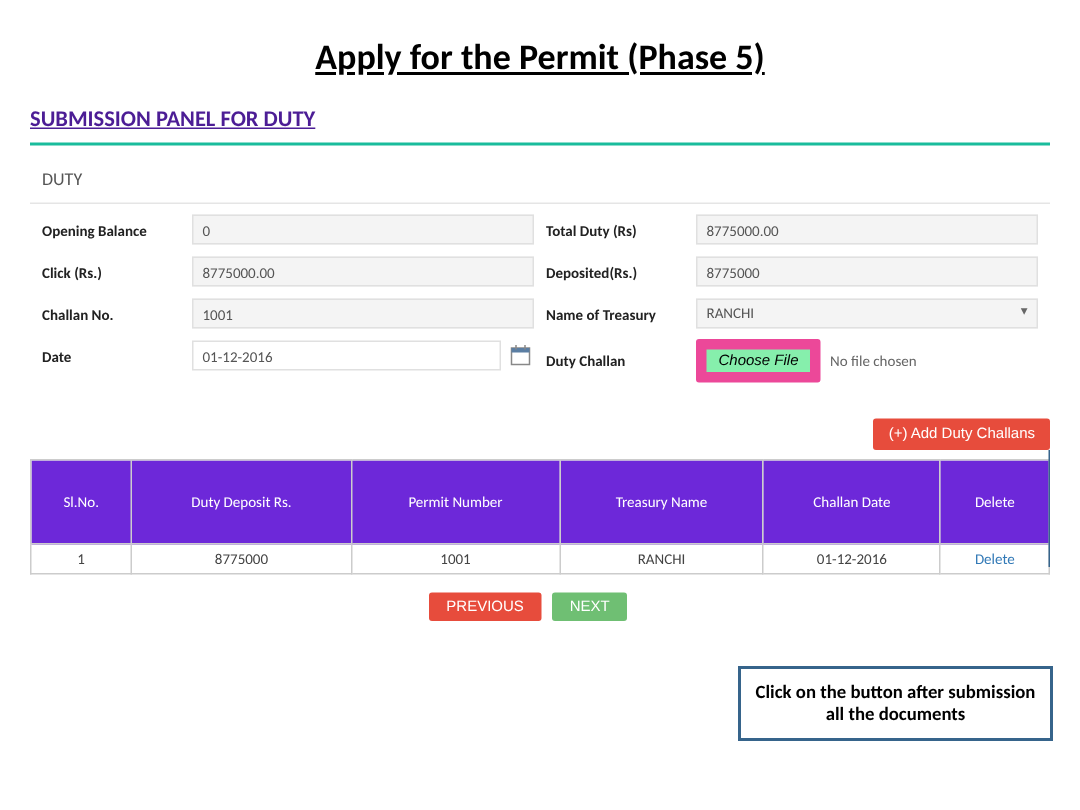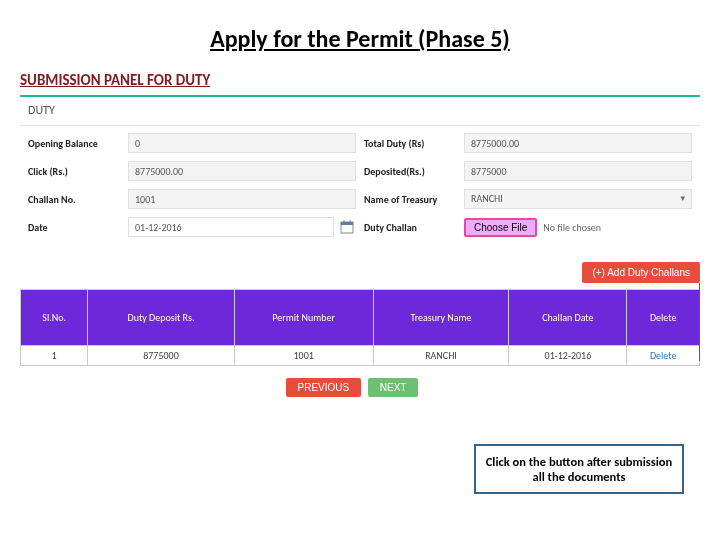--- a/index.html
+++ b/index.html
@@ -17,29 +17,29 @@
     font-size: 24px;
     text-decoration: underline;
     margin-top: 24px;
     color: #000;
   }
   .subtitle {
     margin: 18px 0 6px 20px;
     font-size: 15px;
     text-decoration: underline;
     font-weight: bold;
-    color: #7f1d1d;
+    color: #4c1d95;
   }
   .panel {
     margin: 0 20px;
     border-top: 2px solid #1abc9c;
     background: #fff;
   }
   .panel-header {
-    padding: 6px 8px 8px 8px;
+    padding: 16px 8px 8px 8px;
     font-size: 12px;
     color: #555;
     border-bottom: 1px solid #e5e5e5;
   }
   .form-area {
     display: flex;
     padding: 6px 8px 0 8px;
     gap: 8px;
   }
   .col { flex: 1; }
@@ -86,26 +86,27 @@
   }
   .date-row { display: flex; align-items: center; gap: 4px; }
   .date-row .input { flex: 1; background: #fff; }
   .cal-icon {
     width: 18px; height: 18px;
     display: flex; align-items: center; justify-content: center;
     font-size: 12px;
   }
   .file-row { display: flex; align-items: center; gap: 6px; }
   .choose-btn {
-    background: #f0abfc;
-    border: 2px solid #ec4899;
+    background: #86efac;
+    border: 7px solid #ec4899;
     border-radius: 2px;
     padding: 2px 8px;
     font-size: 10px;
     cursor: pointer;
+    font-style: italic;
   }
   .file-label { font-size: 10px; color: #666; }
   .pay-row {
     text-align: center;
     padding: 4px 0 8px 0;
     border-bottom: 1px solid #e5e5e5;
     margin: 0 8px;
   }
   .checkbox {
     display: inline-block;
@@ -169,21 +170,21 @@
     padding: 4px 12px;
     font-size: 10px;
     border-radius: 2px;
     cursor: pointer;
     margin: 0 2px;
   }
   .btn-prev { background: #e74c3c; }
   .btn-next { background: #6fbf73; }
   .callout {
     position: absolute;
-    right: 36px;
+    right: 18px;
     bottom: 46px;
     width: 210px;
     border: 2px solid #36648b;
     background: #fff;
     padding: 8px 6px;
     text-align: center;
     font-size: 12.5px;
     font-weight: bold;
     color: #000;
   }

